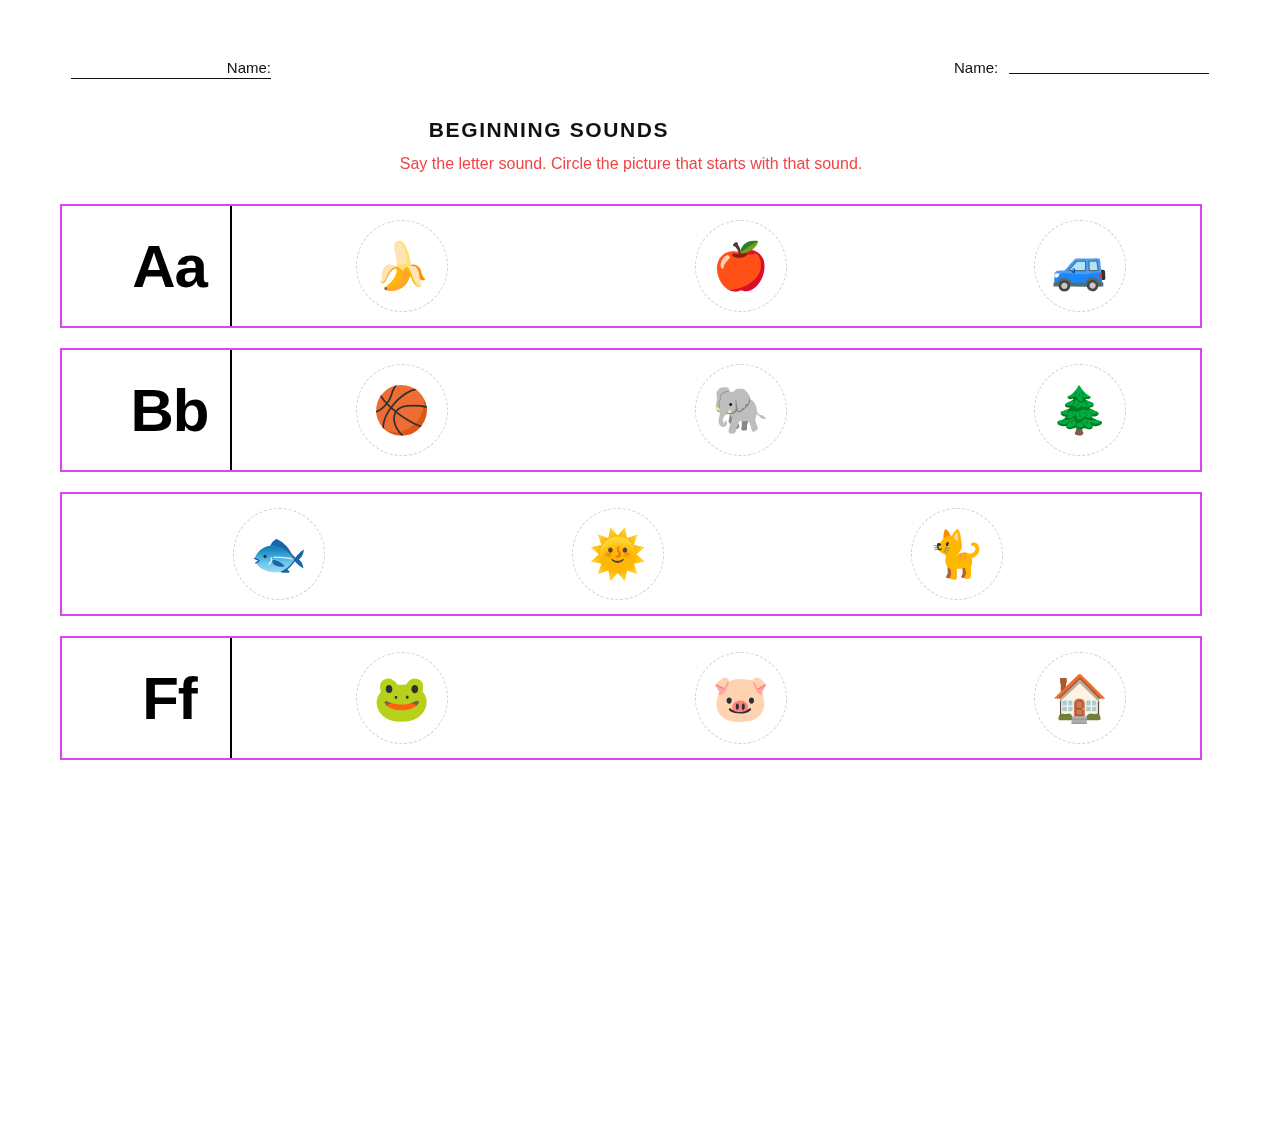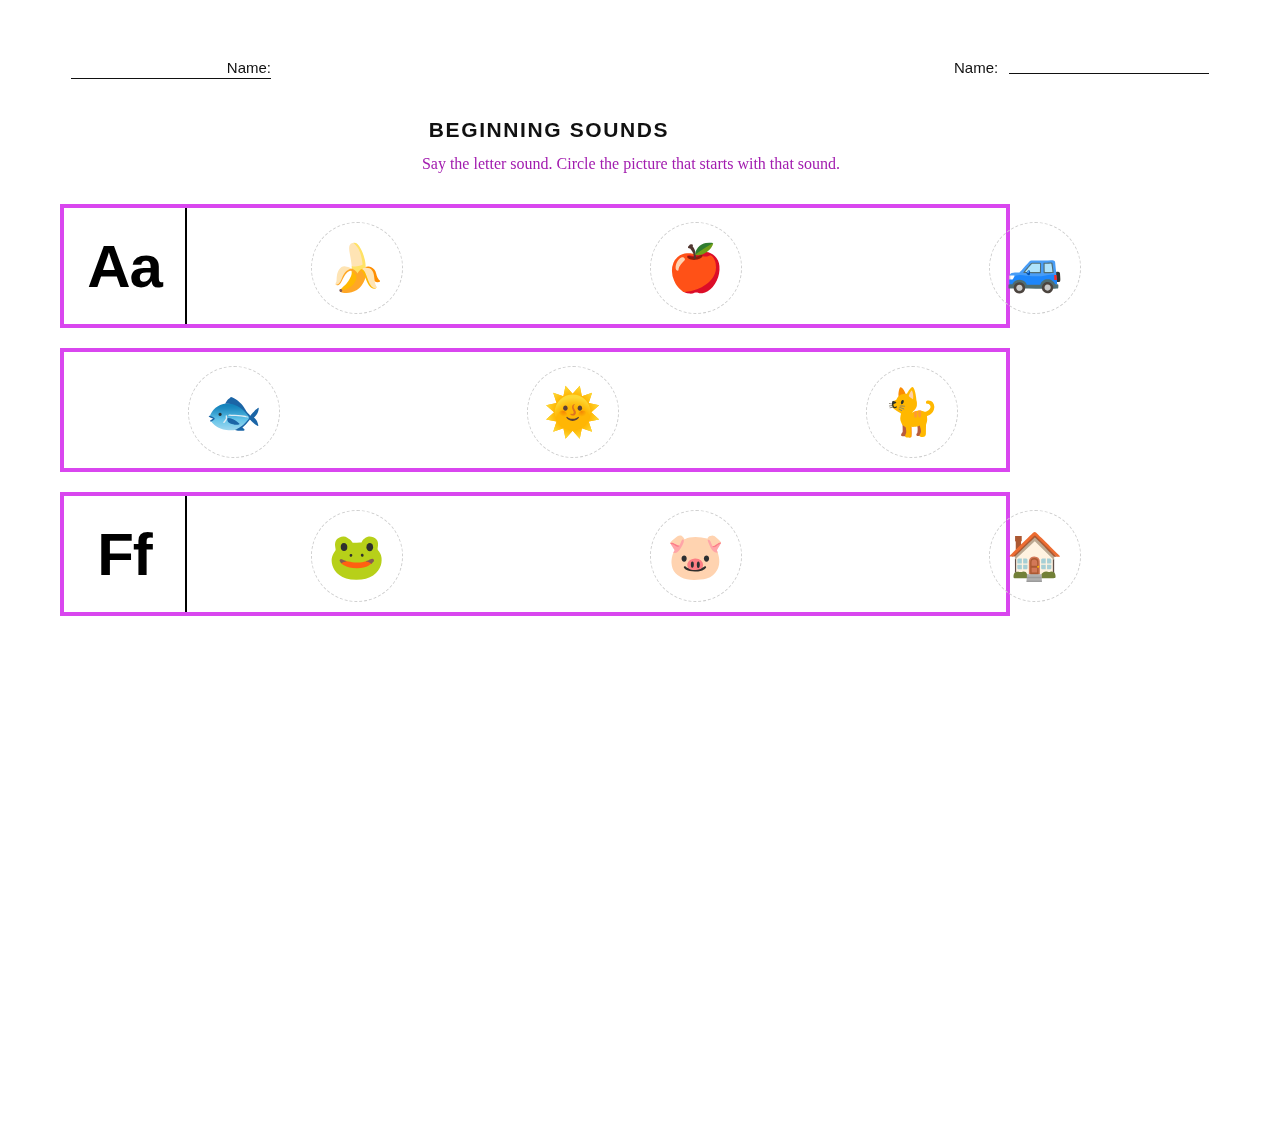--- a/index.html
+++ b/index.html
@@ -6,24 +6,24 @@
     html, body { width: 1262px; height: 1128px; background: #ffffff; }
     body { font-family: "Liberation Sans", sans-serif; color: #111111; position: relative; }
 
     .header-line { position: absolute; top: 58px; height: 20px; display: flex; align-items: flex-end; font-size: 15px; }
     .name-group { left: 60px; flex-direction: column; }
     .date-group { left: 954px; }
     .field-label { line-height: 20px; }
     .field-line { display: inline-block; width: 200px; border-bottom: 1px solid #111; height: 15px; margin-left: 11px; margin-bottom: 4px; }
 
     .title { position: absolute; top: 118px; left: 0; width: 1098px; text-align: center; font-size: 21px; font-weight: bold; letter-spacing: 1.6px; }
-    .subtitle { position: absolute; top: 155px; left: 0; width: 1262px; text-align: center; font-size: 16px; color: #a21caf; font-family: Liberation Serif, serif; }
+    .subtitle { position: absolute; top: 155px; left: 0; width: 1262px; text-align: center; font-size: 16px; color: #ef4444; }
 
     .rows { position: absolute; top: 204px; left: 60px; width: 1142px; }
-    .row { display: flex; width: 950px; height: 124px; border: 4px solid #d946ef; margin-bottom: 20px; }
+    .row { display: flex; width: 1142px; height: 124px; border: 2px solid #d946ef; margin-bottom: 20px; padding-left: 47px; }
     .letter-cell { width: 123px; height: 100%; border-right: 2px solid #000; display: flex; align-items: center; justify-content: center; font-size: 60px; font-weight: bold; color: #000; letter-spacing: -1px; }
     .pictures { flex: 1; position: relative; height: 100%; }
     .pic { position: absolute; top: 14px; width: 92px; height: 92px; border-radius: 50%; border: 1px dashed #cfcfcf; display: flex; align-items: center; justify-content: center; font-size: 46px; line-height: 1; cursor: pointer; }
     .pic.p0 { left: 124px; }
     .pic.p1 { left: 463px; }
     .pic.p2 { left: 802px; }
   </style>
 </head>
 <body>
 
@@ -42,20 +42,28 @@
 <div class="rows">
   <div class="row">
     <div class="letter-cell">Aa</div>
     <div class="pictures">
       <div class="pic p0">🍌</div>
       <div class="pic p1">🍎</div>
       <div class="pic p2">🚙</div>
     </div>
   </div>
   <div class="row">
+    <div class="letter-cell">Bb</div>
+    <div class="pictures">
+      <div class="pic p0">🏀</div>
+      <div class="pic p1">🐘</div>
+      <div class="pic p2">🌲</div>
+    </div>
+  </div>
+  <div class="row">
     <div class="pictures">
       <div class="pic p0">🐟</div>
       <div class="pic p1">🌞</div>
       <div class="pic p2">🐈</div>
     </div>
   </div>
   <div class="row">
     <div class="letter-cell">Ff</div>
     <div class="pictures">
       <div class="pic p0">🐸</div>

